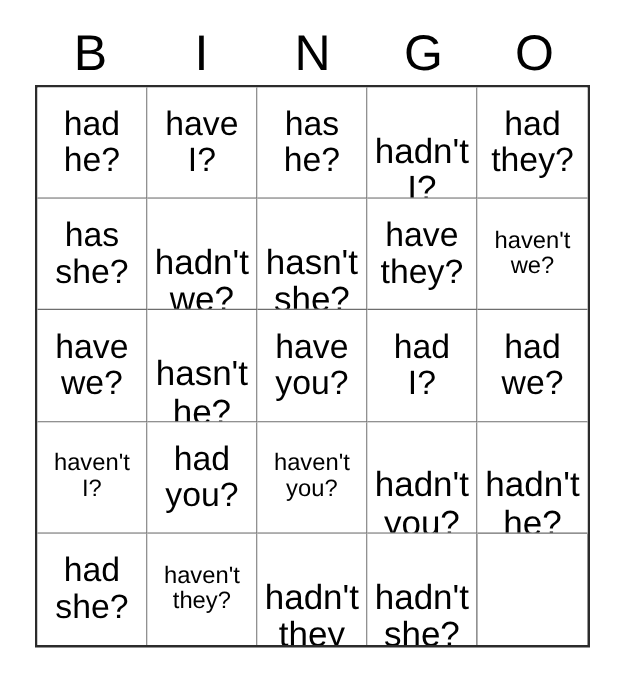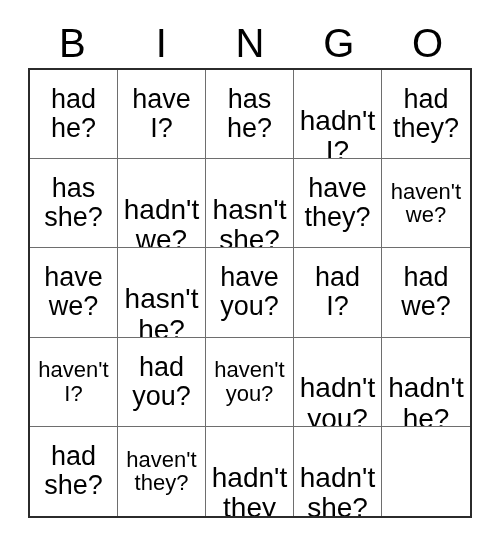--- a/index.html
+++ b/index.html
@@ -81,21 +81,21 @@
     font-family: "Liberation Sans", sans-serif;
     font-weight: 400;
     color: #000000;
     word-break: normal;
     hyphens: none;
   }
 
   
   .size-lg   { font-size: 27px; }
   .size-md   { font-size: 28px; margin-top: 44px; }
-  .size-sm   { font-size: 22px; }
+  .size-sm   { font-size: 19px; }
   .size-free { font-size: 28px; }
 </style>
 </head>
 <body style="background: rgb(255, 255, 255);">
 
 <div class="card">
 
   <div class="header-row">
     <div class="header-cell">B</div>
     <div class="header-cell">I</div>

